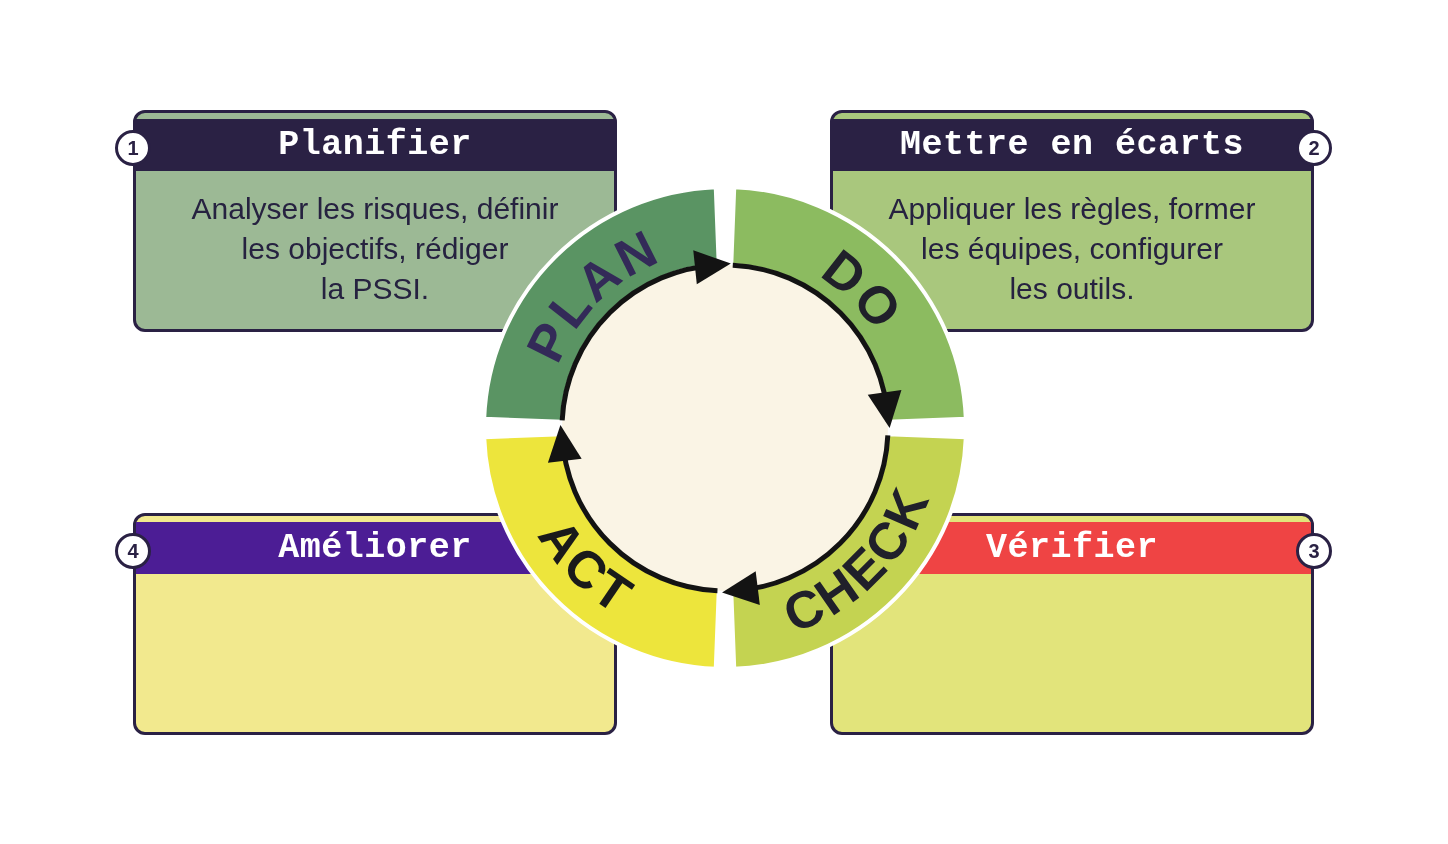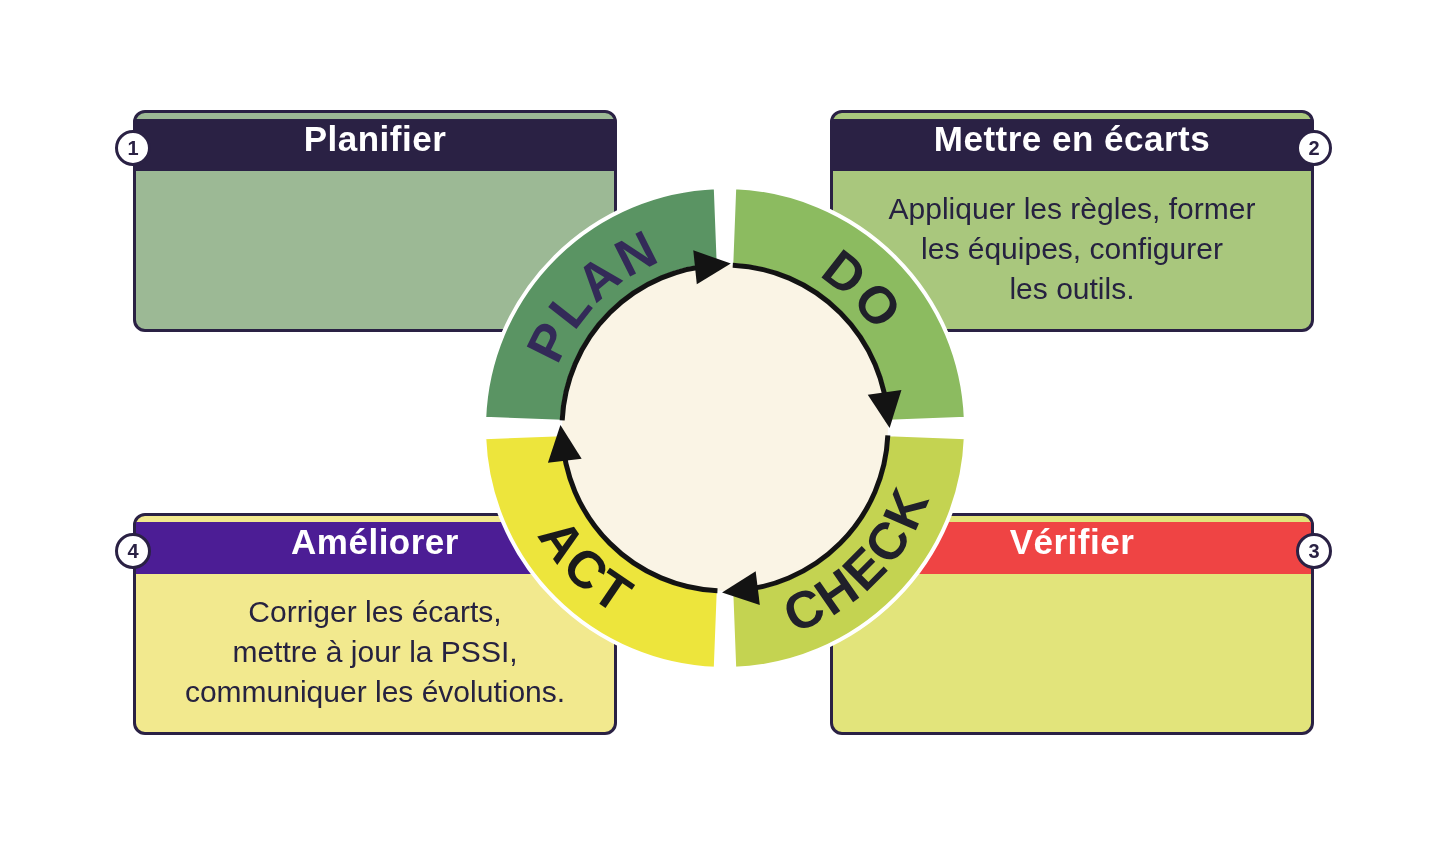--- a/index.html
+++ b/index.html
@@ -13,21 +13,21 @@
     border:3px solid #2a2144; border-radius:12px;
     box-sizing:border-box; z-index:1;
   }
   .card-1 { left:133px; top:110px; }
   .card-2 { left:830px; top:110px; }
   .card-3 { left:830px; top:513px; }
   .card-4 { left:133px; top:513px; }
   .card-sliver { height:6px; }
   .card-header {
     height:52px; background:#2a2144;
-    display:flex; align-items:flex-start; justify-content:center;
+    display:flex; align-items:center; justify-content:center;font-family:Liberation Mono, monospace;
   }
   .card-title {
     color:#ffffff; font-size:35px; font-weight:bold; letter-spacing:0.5px;
     white-space:nowrap;
   }
   .card-body {
     height:155px; display:flex; align-items:center; justify-content:center;
     padding:0 10px;
   }
   .card-text {
@@ -52,20 +52,25 @@
 <div class="stage">
 
   <div class="card card-1" style="background: rgb(156, 185, 149);">
     <div class="badge badge-left">
       <span>1</span>
     </div>
     <div class="card-sliver"></div>
     <div class="card-header" style="background: rgb(42, 33, 68);">
       <span class="card-title">Planifier</span>
     </div>
+    <div class="card-body">
+      <div class="card-text">Analyser les risques, définir
+les objectifs, rédiger
+la PSSI.</div>
+    </div>
   </div>
 
   <div class="card card-2" style="background: rgb(169, 199, 125);">
     <div class="badge badge-right">
       <span>2</span>
     </div>
     <div class="card-sliver"></div>
     <div class="card-header" style="background: rgb(42, 33, 68);">
       <span class="card-title">Mettre en écarts</span>
     </div>
@@ -86,25 +91,20 @@
     </div>
   </div>
 
   <div class="card card-4" style="background: rgb(242, 233, 142);">
     <div class="badge badge-left">
       <span>4</span>
     </div>
     <div class="card-sliver"></div>
     <div class="card-header" style="background: #4c1d95;">
       <span class="card-title">Améliorer</span>
-    </div>
-    <div class="card-body">
-      <div class="card-text">Corriger les écarts,
-mettre à jour la PSSI,
-communiquer les évolutions.</div>
     </div>
   </div>
 
   <svg class="ring-svg" width="510" height="510" viewBox="0 0 510 510">
 
     <path stroke="#ffffff" stroke-width="4" d="M245.75,14.18 A241,241 0 0 0 14.18,245.75 L92.12,248.74 A163,163 0 0 1 248.74,92.12 Z" fill="#5a9463"></path>
     <path stroke="#ffffff" stroke-width="4" d="M264.25,14.18 A241,241 0 0 1 495.82,245.75 L417.88,248.74 A163,163 0 0 0 261.26,92.12 Z" fill="#8cbb60"></path>
     <path stroke="#ffffff" stroke-width="4" d="M495.82,264.25 A241,241 0 0 1 264.25,495.82 L261.26,417.88 A163,163 0 0 0 417.88,261.26 Z" fill="#c4d351"></path>
     <path stroke="#ffffff" stroke-width="4" d="M245.75,495.82 A241,241 0 0 1 14.18,264.25 L92.12,261.26 A163,163 0 0 0 248.74,417.88 Z" fill="#ede53c"></path>
 

